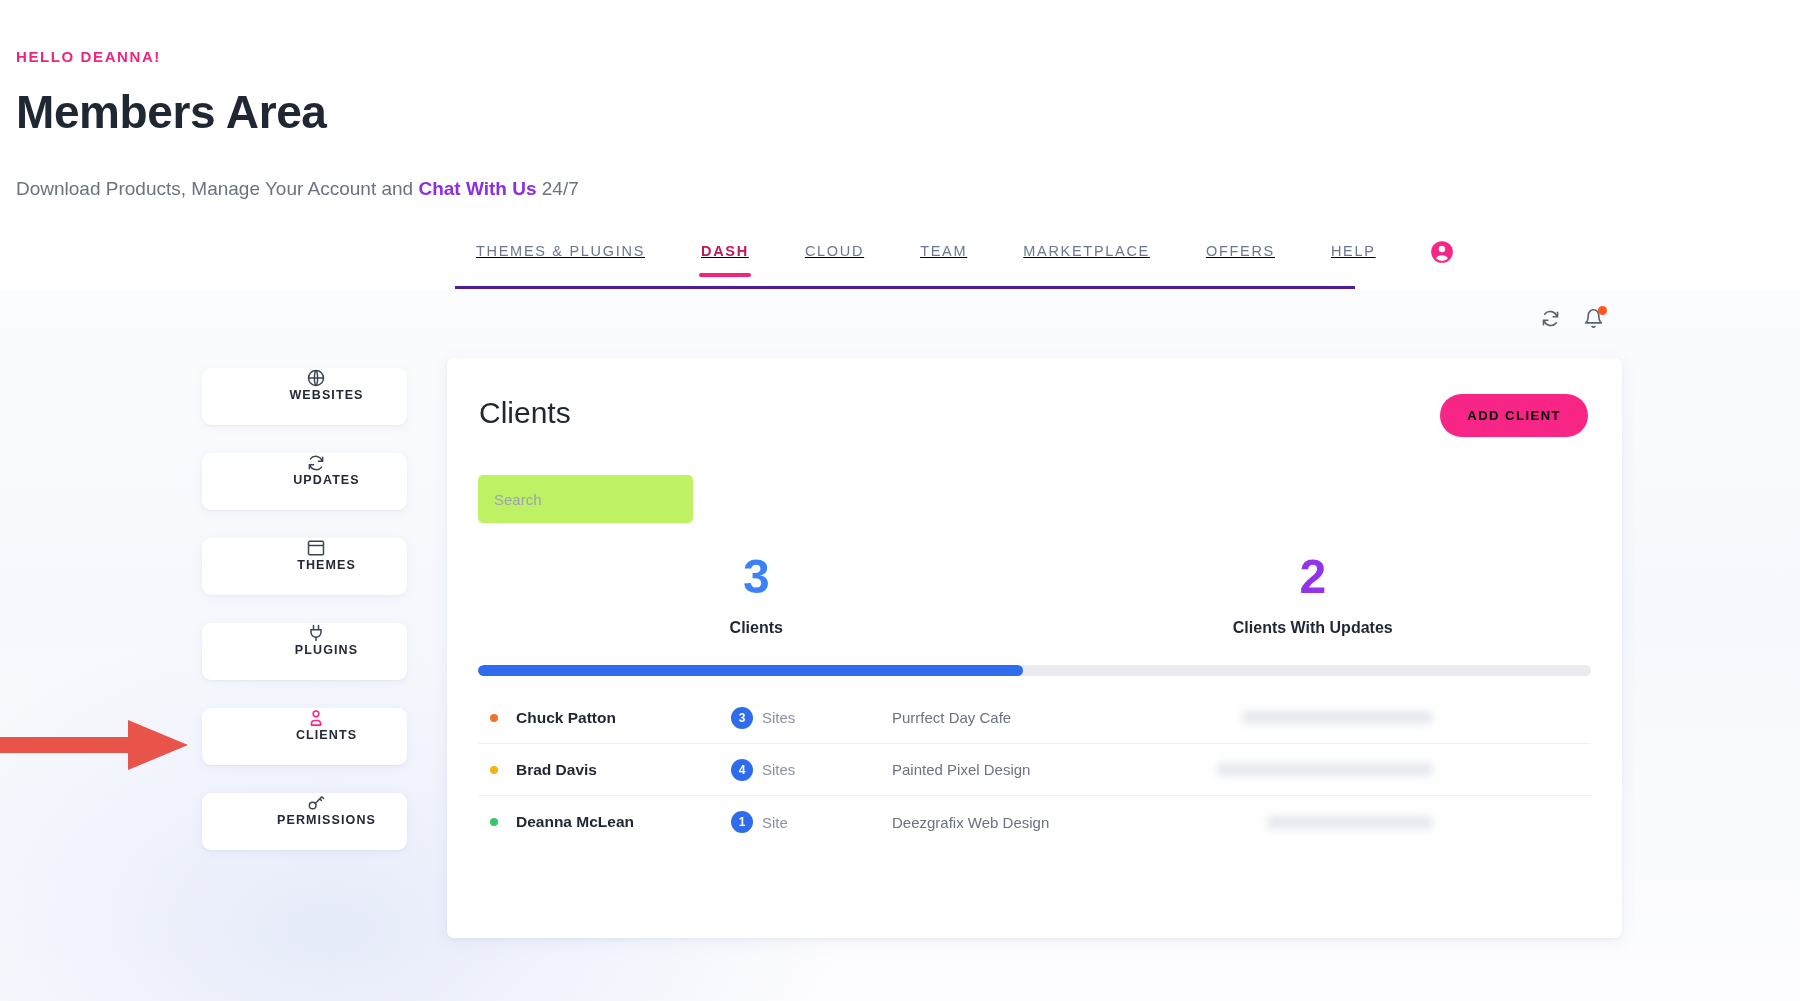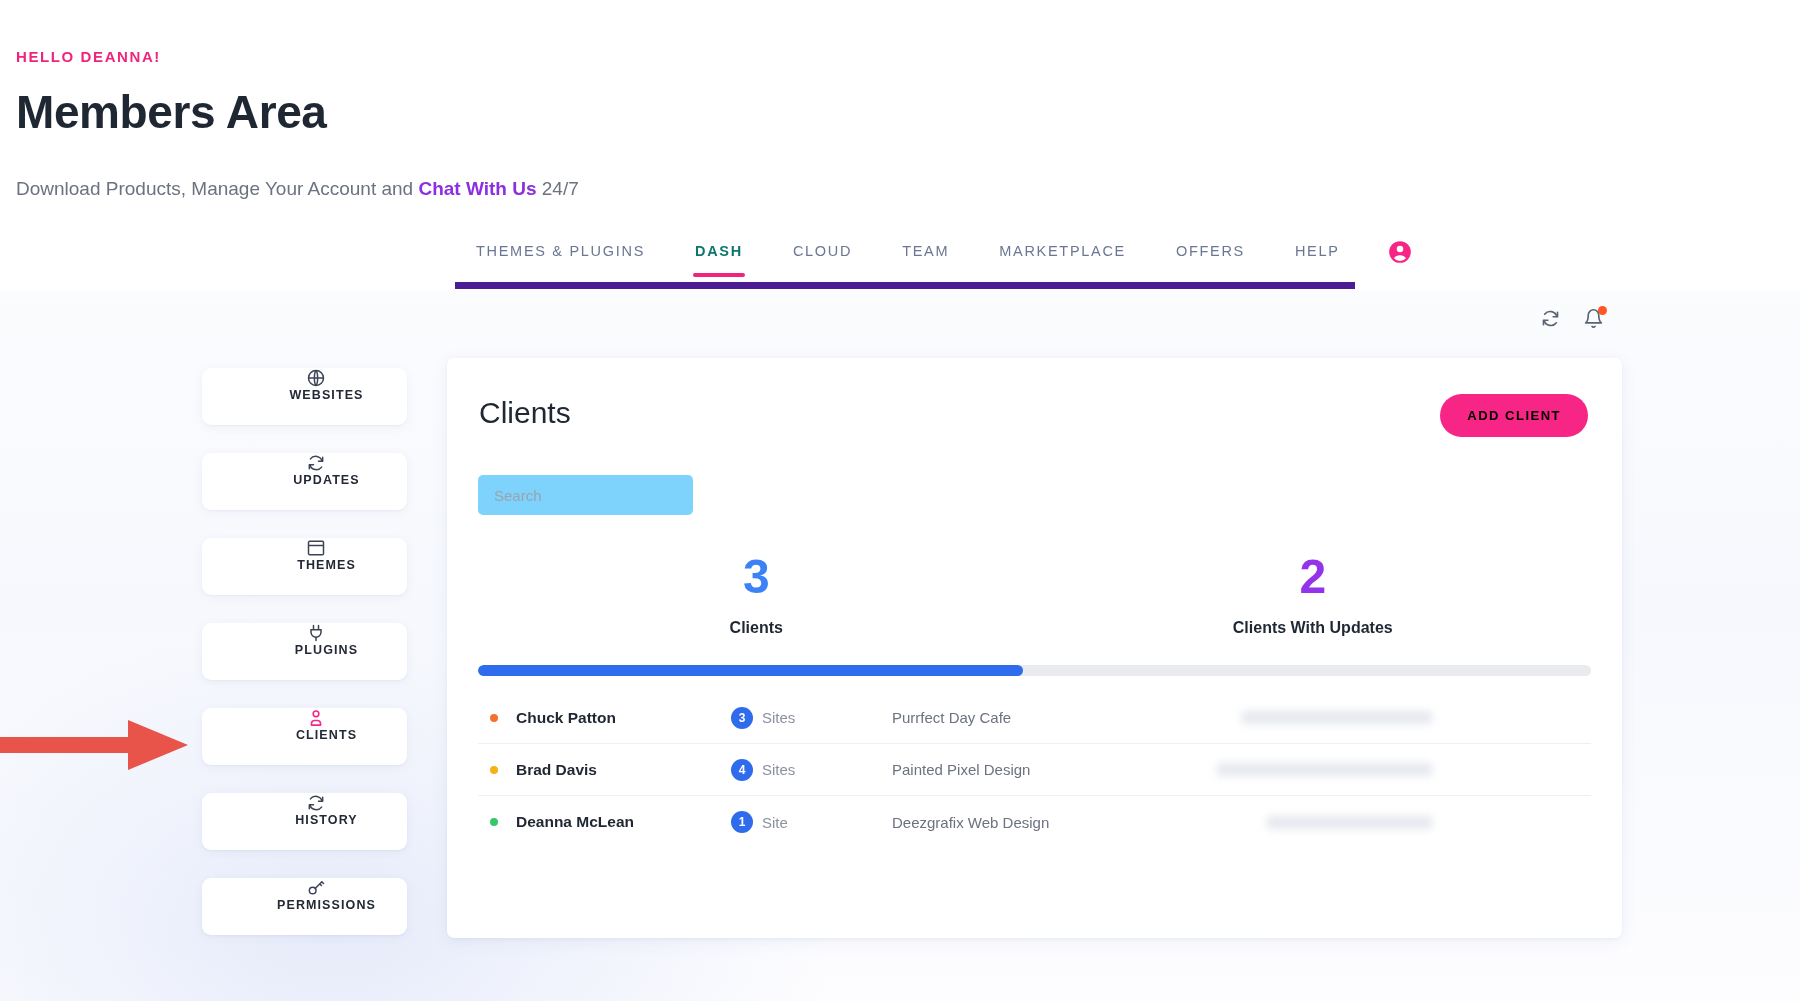--- a/index.html
+++ b/index.html
@@ -51,37 +51,38 @@
     text-decoration: none;
   }
 
   
   .tabbar {
     position: absolute;
     top: 243px;
     left: 455px;
     width: 900px;
     height: 46px;
-    border-bottom: 7px solid #4c1d95;
+    border-bottom: 3px solid #4c1d95;
     display: flex;
     align-items: flex-start;
-    gap: 8px;
+    gap: 14px;
+    text-decoration: underline;
   }
   .tab {
     position: relative;
     font-size: 14.5px;
     letter-spacing: 1.7px;
     font-weight: 500;
     color: #6b7694;
     text-transform: uppercase;
     padding: 0 21px 16px 21px;
     cursor: pointer;
     white-space: nowrap;
   }
-  .tab.active { color: #0f766e; font-weight: 700; }
+  .tab.active { color: #be185d; font-weight: 700; }
   .tab.active::after {
     content: "";
     position: absolute;
     left: 19px; right: 19px;
     bottom: -2px;
     height: 4px;
     border-radius: 2px;
     background: #f0247c;
   }
   .avatar-btn {
@@ -182,22 +183,22 @@
     font-weight: 700;
     letter-spacing: 1.5px;
     text-transform: uppercase;
     cursor: pointer;
     font-family: "Liberation Sans", sans-serif;
   }
   .search-input {
     position: absolute;
     top: 117px; left: 31px;
     width: 215px;
-    height: 40px;
-    background: #7dd3fc;
+    height: 48px;
+    background: #bef264;
     border: none;
     border-radius: 5px;
     padding: 0 16px;
     font-size: 15px;
     color: #4b5563;
     font-family: "Liberation Sans", sans-serif;
   }
   .search-input::placeholder { color: #9ca3af; }
 
   
@@ -397,31 +398,20 @@
     <div class="side-item">
       <span class="ico">
         <svg width="20" height="20" viewBox="0 0 24 24" fill="none" stroke="#f72585" stroke-width="1.9" stroke-linecap="round" stroke-linejoin="round">
           <circle cx="12" cy="7" r="3.4"></circle>
           <path d="M6.5 20.5v-1.8A4 4 0 0 1 10.5 15h3a4 4 0 0 1 4 3.7v1.8z"></path>
         </svg>
       </span>
       <span class="lbl">CLIENTS</span>
     </div>
 
-    <div class="side-item">
-      <span class="ico">
-        <svg width="20" height="20" viewBox="0 0 24 24" fill="none" stroke="#3a4455" stroke-width="1.8" stroke-linecap="round" stroke-linejoin="round">
-          <polyline points="20 5 20 10 15 10"></polyline>
-          <path d="M19.3 9.7A8 8 0 0 0 5.3 7.1"></path>
-          <polyline points="4 19 4 14 9 14"></polyline>
-          <path d="M4.7 14.3a8 8 0 0 0 14 2.6"></path>
-        </svg>
-      </span>
-      <span class="lbl">HISTORY</span>
-    </div>
 
     <div class="side-item">
       <span class="ico">
         <svg width="20" height="20" viewBox="0 0 24 24" fill="none" stroke="#3a4455" stroke-width="1.8" stroke-linecap="round">
           <circle cx="8" cy="15" r="4"></circle>
           <path d="M11 12.5l8-8M16.5 7l2 2M19 4.5l2 2"></path>
         </svg>
       </span>
       <span class="lbl">PERMISSIONS</span>
     </div>

